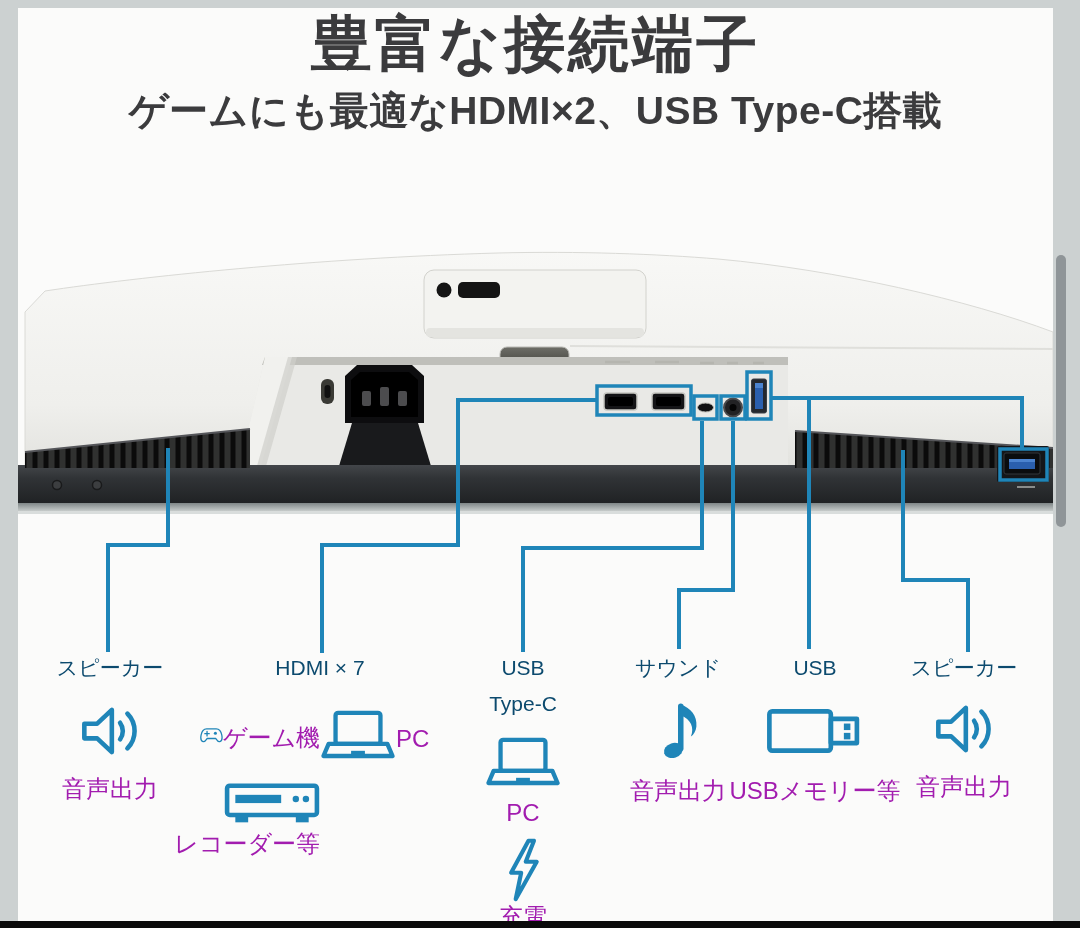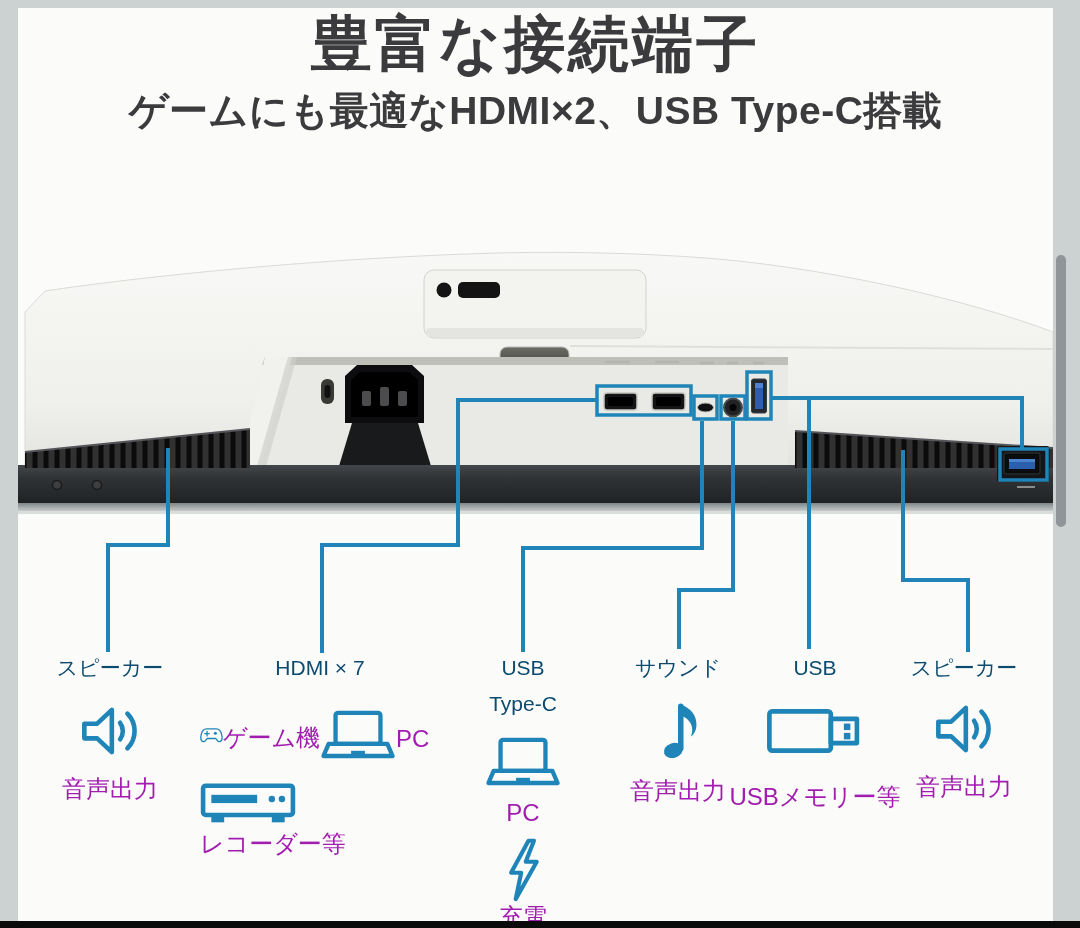--- a/index.html
+++ b/index.html
@@ -17,21 +17,21 @@
   .page-subtitle{
     position:absolute;left:18px;top:84px;width:1035px;text-align:center;
     font-size:39px;font-weight:700;letter-spacing:0.5px;color:#3b3b3d;white-space:nowrap;
   }
   .monitor{position:absolute;left:18px;top:160px;}
   .col{position:absolute;display:flex;flex-direction:column;align-items:center;}
   .col-label{font-size:21px;line-height:36px;font-weight:500;white-space:nowrap;color:#0c4a6e;}
   .cap{font-size:24px;line-height:26px;white-space:nowrap;color:#a21caf;}
   .icon-row{display:flex;width:100%;}
   .icon-cell{width:120px;display:flex;flex-direction:row;align-items:center;}
-  .sub-block{width:120px;display:flex;flex-direction:column;align-items:flex-start;align-self:flex-start;}
+  .sub-block{width:120px;display:flex;flex-direction:column;align-items:flex-end;align-self:flex-start;}
   .ic{stroke:#1f85b8;fill:none;stroke-linejoin:round;stroke-linecap:round;}
   .icf{fill:#1f85b8;stroke:none;}
   .bottom-line{position:absolute;left:0;top:921px;width:1080px;height:7px;background:#0a0a0a;}
   .scroll-thumb{position:absolute;left:1056px;top:255px;width:10px;height:272px;background:#8f9598;border-radius:5px;}
 </style>
 </head>
 <body>
 
 <div class="stage">
   <div class="content"></div>
@@ -221,21 +221,21 @@
   </div>
 
   <div class="col" style="left:727px;top:650px;width:176px;">
     <div class="col-label">USB</div>
     <svg width="100" height="54" viewBox="0 0 106 58" style="margin-top:18px">
       <rect class="ic" stroke-width="5" x="4" y="8" width="66" height="42" rx="3"></rect>
       <rect class="ic" stroke-width="5" x="70" y="16" width="28" height="26"></rect>
       <rect class="icf" x="84" y="21" width="7" height="7"></rect>
       <rect class="icf" x="84" y="31" width="7" height="7"></rect>
     </svg>
-    <div class="cap" style="margin-top:26px">USBメモリー等</div>
+    <div class="cap" style="margin-top:20px">USBメモリー等</div>
   </div>
 
   <div class="col" style="left:885px;top:650px;width:158px;">
     <div class="col-label">スピーカー</div>
     <svg width="66" height="66" viewBox="0 0 72 72" style="margin-top:10px">
       <path class="ic" stroke-width="5" d="M8,28 H22 L38,13 V59 L22,44 H8 Z"></path>
       <path class="ic" stroke-width="5" d="M47,27 a15,15 0 0 1 0,18"></path>
       <path class="ic" stroke-width="5" d="M55,17 a27,27 0 0 1 0,38"></path>
     </svg>
     <div class="cap" style="margin-top:12px">音声出力</div>

